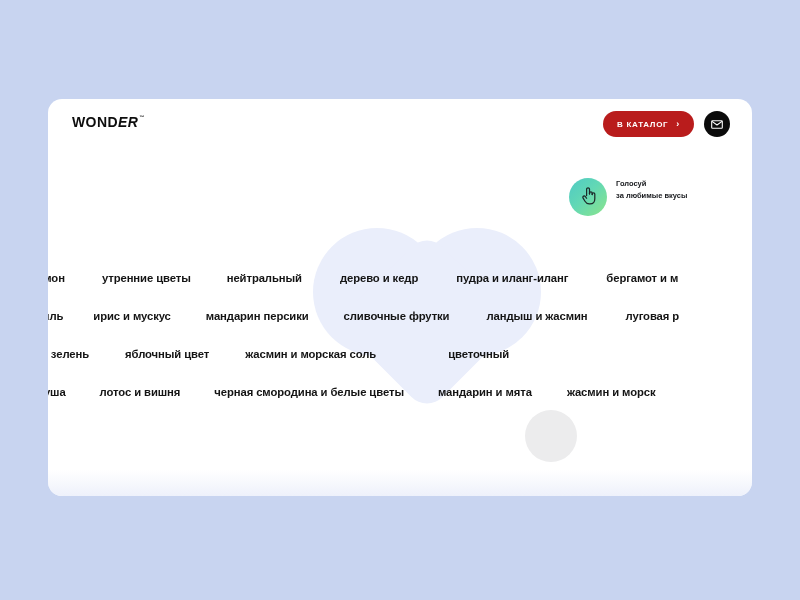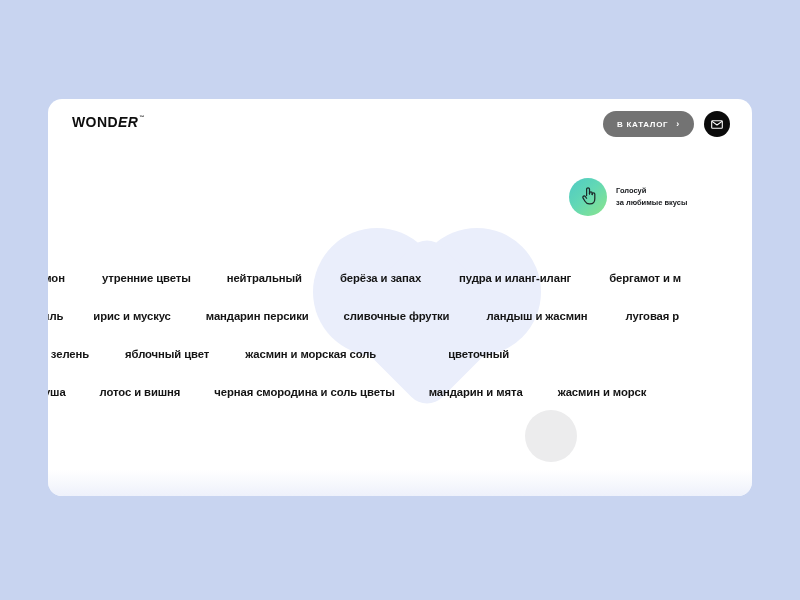--- a/index.html
+++ b/index.html
@@ -76,21 +76,21 @@
     gap: 10px;
   }
 
   .btn-catalog {
     display: inline-flex;
     align-items: center;
     gap: 8px;
     height: 26px;
     padding: 0 14px;
     border-radius: 14px;
-    background: #737373;
+    background: #b91c1c;
     color: #ffffff;
     font-size: 8px;
     font-weight: 700;
     letter-spacing: 0.7px;
     text-transform: uppercase;
     border: none;
     cursor: pointer;
     white-space: nowrap;
   }
   .btn-catalog .arrow {
@@ -125,21 +125,21 @@
     letter-spacing: -0.1px;
     white-space: pre-line;
   }
 
   
   .vote {
     position: absolute;
     left: 521px;
     top: 79px;
     display: flex;
-    align-items: center;
+    align-items: flex-start;
     gap: 9px;
   }
   .vote-circle {
     width: 38px;
     height: 38px;
     border-radius: 50%;
     background: linear-gradient(135deg, #4fc9c4 0%, #62d8b5 45%, #8ce48b 100%);
     display: flex;
     align-items: center;
     justify-content: center;
@@ -275,21 +275,21 @@
     </div>
 
     <div class="tags">
       <div class="tag-row row-1">
           <span class="tag">рут и лимон</span>
           <span class="sp" style="width: 37px;"></span>
           <span class="tag">утренние цветы</span>
           <span class="sp" style="width: 36px;"></span>
           <span class="tag">нейтральный</span>
           <span class="sp" style="width: 38px;"></span>
-          <span class="tag">берёза и запах</span>
+          <span class="tag">дерево и кедр</span>
           <span class="sp" style="width: 38px;"></span>
           <span class="tag">пудра и иланг-иланг</span>
           <span class="sp" style="width: 38px;"></span>
           <span class="tag">бергамот и м</span>
         </div>
       <div class="tag-row row-2">
           <span class="tag">дра и ваниль</span>
           <span class="sp" style="width: 30px;"></span>
           <span class="tag">ирис и мускус</span>
           <span class="sp" style="width: 35px;"></span>
@@ -309,21 +309,21 @@
           <span class="tag">жасмин и морская соль</span>
           <span class="sp" style="width: 36px;"></span>
           <span class="sp" style="width: 36px;"></span>
           <span class="tag">цветочный</span>
         </div>
       <div class="tag-row row-4">
           <span class="tag">веты и груша</span>
           <span class="sp" style="width: 34px;"></span>
           <span class="tag">лотос и вишня</span>
           <span class="sp" style="width: 34px;"></span>
-          <span class="tag">черная смородина и соль цветы</span>
+          <span class="tag">черная смородина и белые цветы</span>
           <span class="sp" style="width: 34px;"></span>
           <span class="tag">мандарин и мята</span>
           <span class="sp" style="width: 35px;"></span>
           <span class="tag">жасмин и морск</span>
         </div>
     </div>
 
     <div class="grey-dot"></div>
 
     <div class="card-fade"></div>

